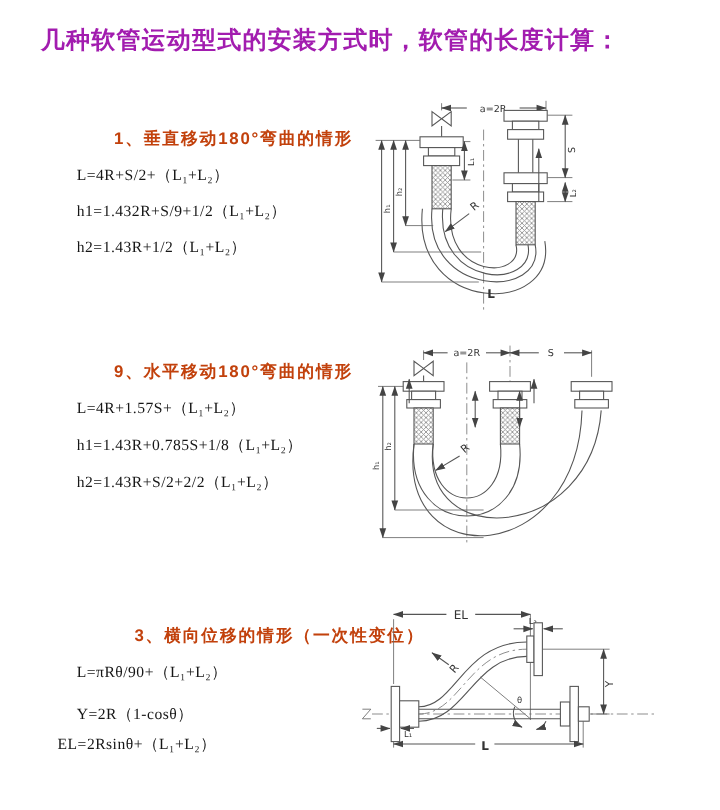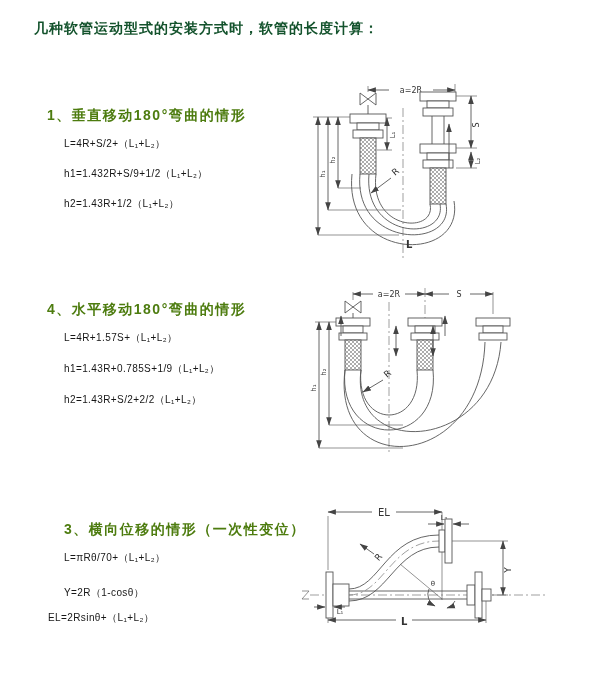--- a/index.html
+++ b/index.html
@@ -1,47 +1,47 @@
 <!DOCTYPE html>
 <html><head>
 <meta charset="utf-8">
 <style>
   html,body{margin:0;padding:0;}
   body{
     width:600px;height:675px;position:relative;background:#ffffff;
     font-family:"Liberation Sans","DejaVu Sans",sans-serif;color:#1a1a1a;overflow:hidden;
   }
   .abs{position:absolute;}
-  .title{left:34px;top:20px;font-size:14px;font-weight:bold;letter-spacing:1px;color:#14532d;}
-  .heading{font-size:14px;font-weight:bold;letter-spacing:1.5px;color:#4d7c0f;}
-  .formula{font-size:10px;letter-spacing:0.4px;color:#161616;font-family:Liberation Sans, sans-serif;text-align:center;}
+  .title{left:34px;top:20px;font-size:20px;font-weight:bold;letter-spacing:1px;color:#a21caf;}
+  .heading{font-size:14px;font-weight:bold;letter-spacing:1.5px;color:#c2410c;margin-left:48px;}
+  .formula{font-size:13px;letter-spacing:0.4px;color:#161616;font-family:Liberation Serif, serif;text-align:center;}
   svg{position:absolute;overflow:visible;}
   svg text{font-family:"DejaVu Sans",sans-serif;fill:#333;}
   svg .ln{stroke:#555;stroke-width:0.9;fill:none;}
   svg .thin{stroke:#666;stroke-width:0.7;fill:none;}
   svg .cl{stroke:#777;stroke-width:0.7;fill:none;stroke-dasharray:9 3 2 3;}
   svg .fit{stroke:#555;stroke-width:0.9;fill:#ffffff;}
 </style>
 </head>
 <body>
 
 <div class="abs title">几种软管运动型式的安装方式时，软管的长度计算：</div>
 
 <div class="abs heading" style="left:47px;top:107px">1、垂直移动180°弯曲的情形</div>
 <div class="abs formula" style="left:64px;top:137px">L=4R+S/2+（L₁+L₂）</div>
 <div class="abs formula" style="left:64px;top:167px">h1=1.432R+S/9+1/2（L₁+L₂）</div>
 <div class="abs formula" style="left:64px;top:197px">h2=1.43R+1/2（L₁+L₂）</div>
 
-<div class="abs heading" style="left:47px;top:301px">4、水平移动180°弯曲的情形</div>
+<div class="abs heading" style="left:47px;top:301px">9、水平移动180°弯曲的情形</div>
 <div class="abs formula" style="left:64px;top:331px">L=4R+1.57S+（L₁+L₂）</div>
-<div class="abs formula" style="left:64px;top:362px">h1=1.43R+0.785S+1/9（L₁+L₂）</div>
+<div class="abs formula" style="left:64px;top:362px">h1=1.43R+0.785S+1/8（L₁+L₂）</div>
 <div class="abs formula" style="left:64px;top:393px">h2=1.43R+S/2+2/2（L₁+L₂）</div>
 
 <div class="abs heading" style="left:64px;top:521px">3、横向位移的情形（一次性变位）</div>
-<div class="abs formula" style="left:64px;top:551px">L=πRθ/70+（L₁+L₂）</div>
+<div class="abs formula" style="left:64px;top:551px">L=πRθ/90+（L₁+L₂）</div>
 <div class="abs formula" style="left:64px;top:586px">Y=2R（1-cosθ）</div>
 <div class="abs formula" style="left:48px;top:611px">EL=2Rsinθ+（L₁+L₂）</div>
 
 <svg width="222" height="192" viewBox="0 0 222 192" style="left:303px;top:70px">
   <defs>
     <marker id="ar1" viewBox="0 0 10 8" markerWidth="9" markerHeight="7" refX="9" refY="4" orient="auto-start-reverse" markerUnits="userSpaceOnUse">
       <path d="M0,0.8 L9.5,4 L0,7.2 z" fill="#444"></path>
     </marker>
     <pattern id="hatch1" width="4" height="4" patternUnits="userSpaceOnUse">
       <rect width="4" height="4" fill="#fff"></rect>

